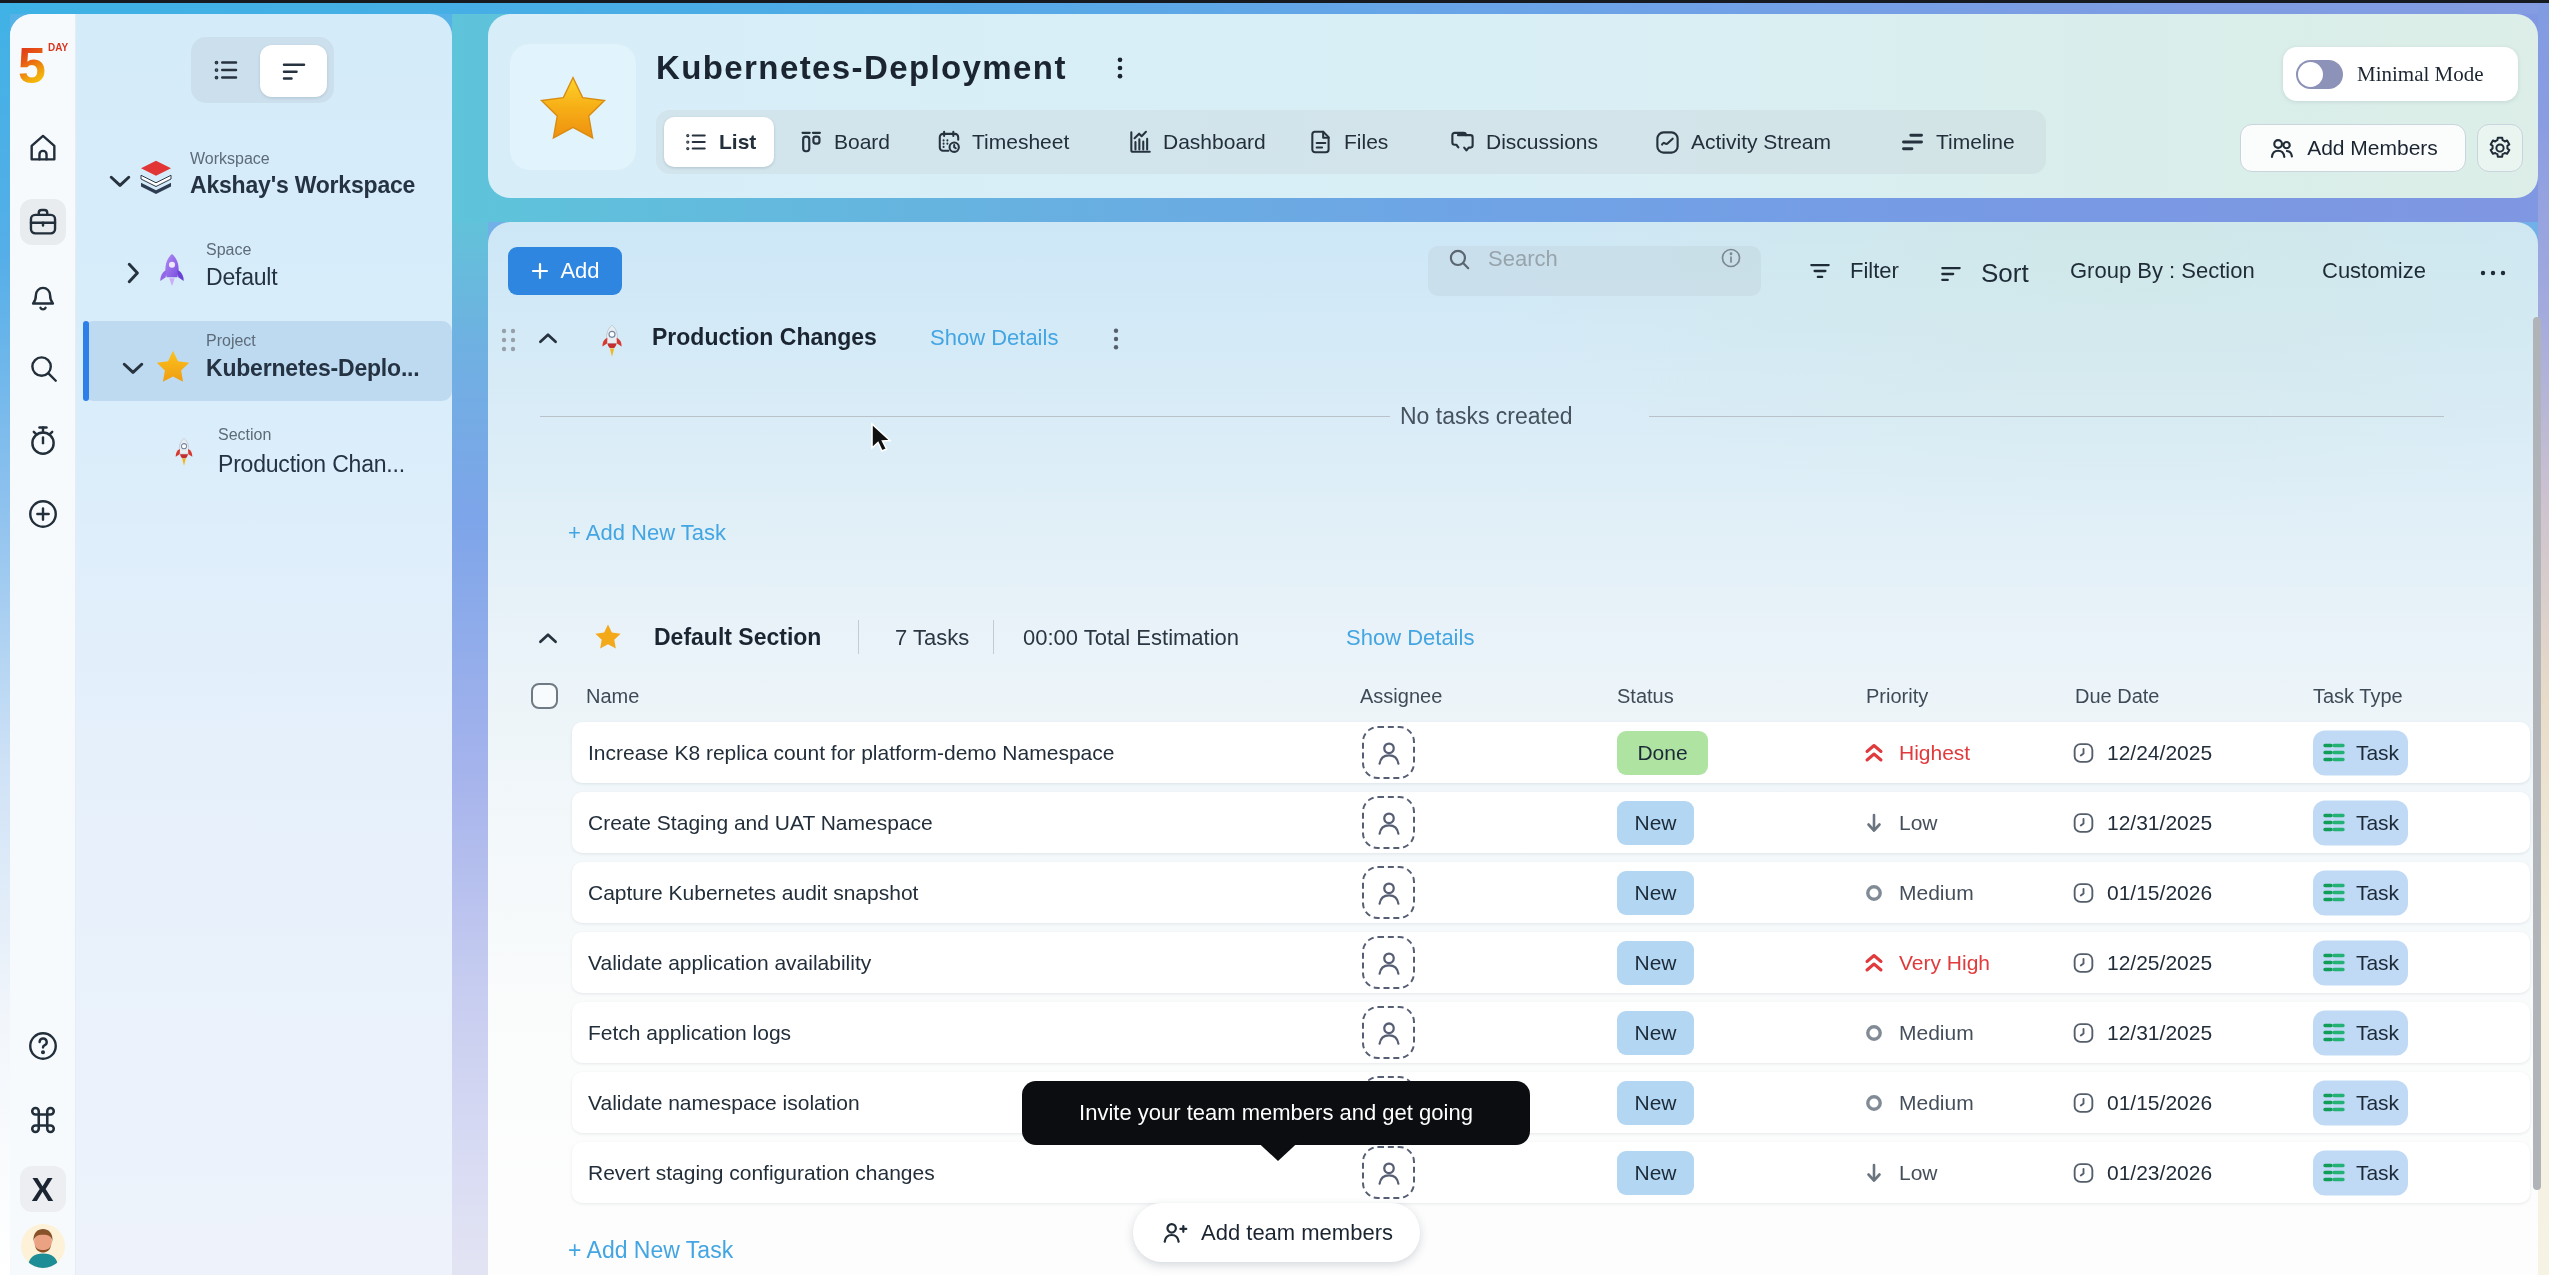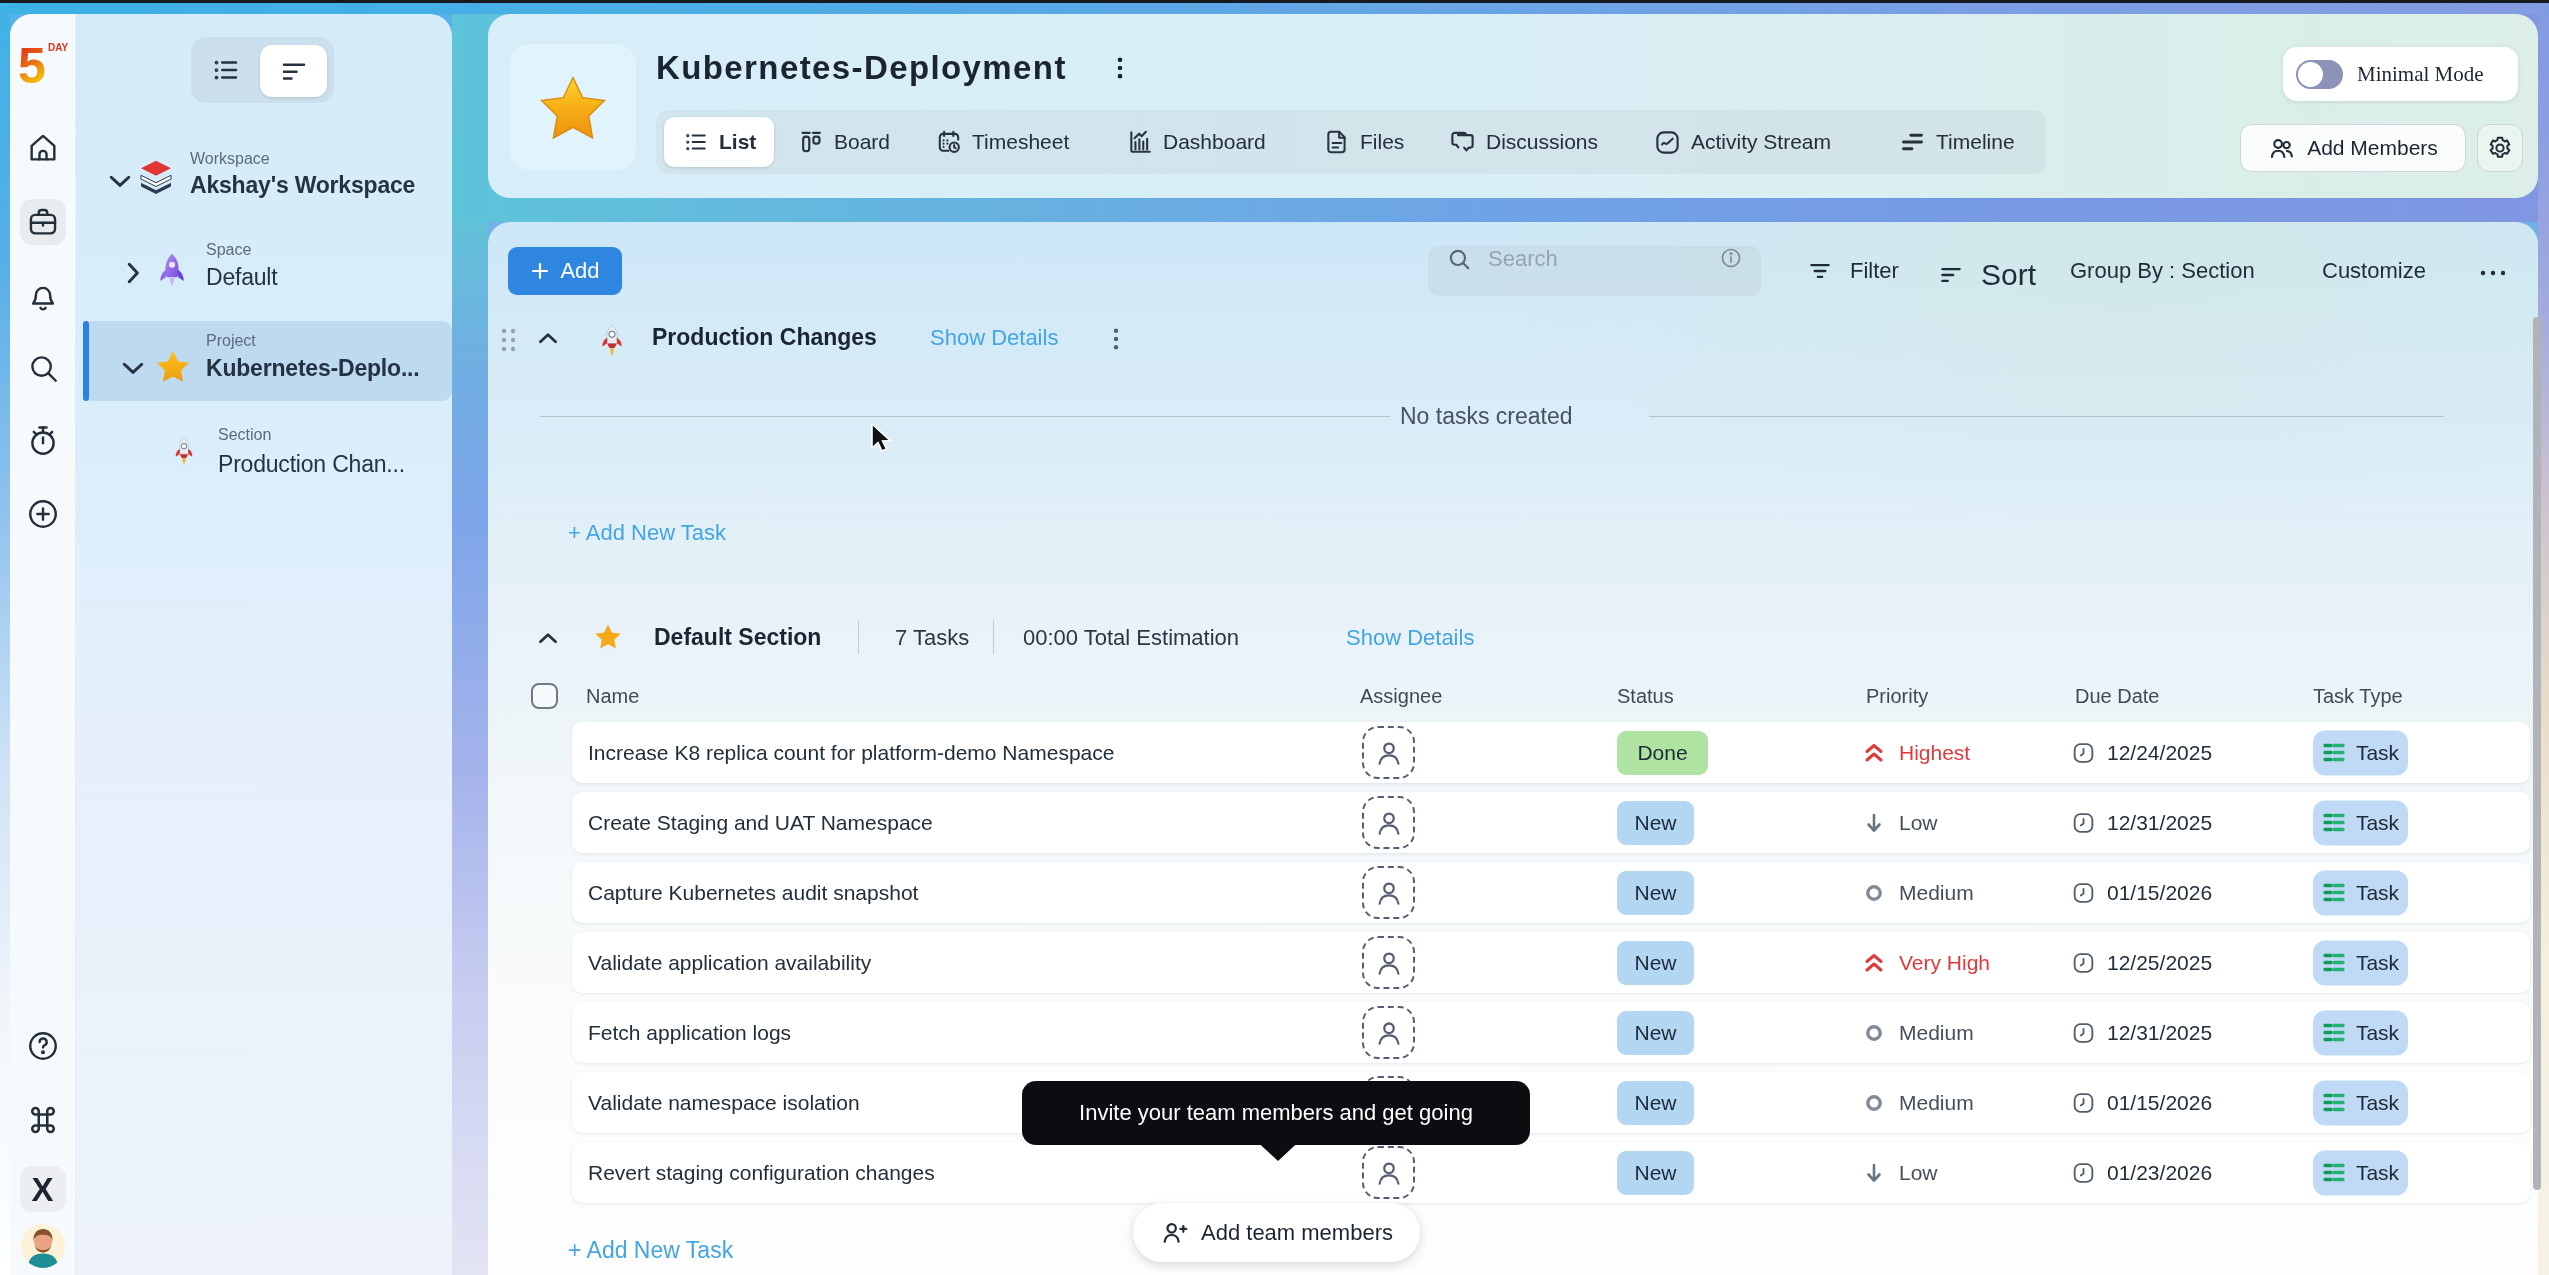--- a/index.html
+++ b/index.html
@@ -259,21 +259,21 @@
       <span>Timesheet</span>
     </div>
     <div class="tab" style="left:471px;">
       <svg width="26" height="26" viewBox="0 0 24 24" fill="none" stroke="#26323e" stroke-width="1.9" stroke-linecap="round" stroke-linejoin="round">
         <path d="M4 3 v16.5 a1.5 1.5 0 0 0 1.5 1.5 H21"></path>
           <path d="M7.8 19 v-7 M11.4 19 V9.5 M15 19 v-7.5 M18.6 19 V9"></path>
           <path d="M7 8.5 L11.2 4.3 l2.3 2.3 L17.5 2.6"></path>
         </svg>
       <span>Dashboard</span>
     </div>
-    <div class="tab" style="left:668px;text-align:center;">
+    <div class="tab" style="left:652px;text-align:center;">
       <svg width="26" height="26" viewBox="0 0 24 24" fill="none" stroke="#26323e" stroke-width="1.9" stroke-linecap="round" stroke-linejoin="round">
         <path d="M6 2.5 h8 l5 5 V19 a2.5 2.5 0 0 1-2.5 2.5 h-10 A2.5 2.5 0 0 1 4 19 V5 a2.5 2.5 0 0 1 2-2.5 Z"></path>
           <path d="M14 2.5 V8 h5"></path>
           <path d="M8 13 h8 M8 17 h5"></path>
         </svg>
       <span>Files</span>
     </div>
     <div class="tab" style="left:793px;">
       <svg width="27" height="27" viewBox="0 0 24 24" fill="none" stroke="#26323e" stroke-width="1.9" stroke-linecap="round" stroke-linejoin="round">
         <path d="M8 5.5 h11 a2 2 0 0 1 2 2 v7 a2 2 0 0 1-2 2 h-1.5 l-2 2.5 -2-2.5"></path>
@@ -341,21 +341,21 @@
   <div class="abs" style="left:1318px; top:36px; display:flex; align-items:center; gap:16px;">
     <svg width="28" height="26" viewBox="0 0 24 24" fill="none" stroke="#1f2b37" stroke-width="2.1" stroke-linecap="round">
         <path d="M4 6.5 h16 M7 12 h10 M10 17.5 h4"></path>
       </svg>
     <span style="font-size:22px; color:#1f2b37;">Filter</span>
   </div>
   <div class="abs" style="left:1449px; top:36px; display:flex; align-items:center; gap:16px;">
     <svg width="28" height="26" viewBox="0 0 24 24" fill="none" stroke="#1f2b37" stroke-width="2.1" stroke-linecap="round">
         <path d="M4 6.5 h16 M4 12 h10 M4 17.5 h5"></path>
       </svg>
-    <span style="font-size:30px; color:#1f2b37;">Sort</span>
+    <span style="font-size:26px; color:#1f2b37;">Sort</span>
   </div>
   <div class="abs" style="left:1582px; top:36px; font-size:22px; color:#1f2b37;">Group By : Section</div>
   <div class="abs" style="left:1834px; top:36px; font-size:22px; color:#1f2b37;">Customize</div>
   <svg class="abs" style="left:1990px; top:44px" width="30" height="14" viewBox="0 0 30 14" fill="#1f2b37">
       <circle cx="5" cy="7" r="2.2"></circle>
       <circle cx="15" cy="7" r="2.2"></circle>
       <circle cx="25" cy="7" r="2.2"></circle>
     </svg>
 
   <svg class="abs" style="left:12px; top:105px" width="17" height="26" viewBox="0 0 17 26" fill="#97a0a9">

